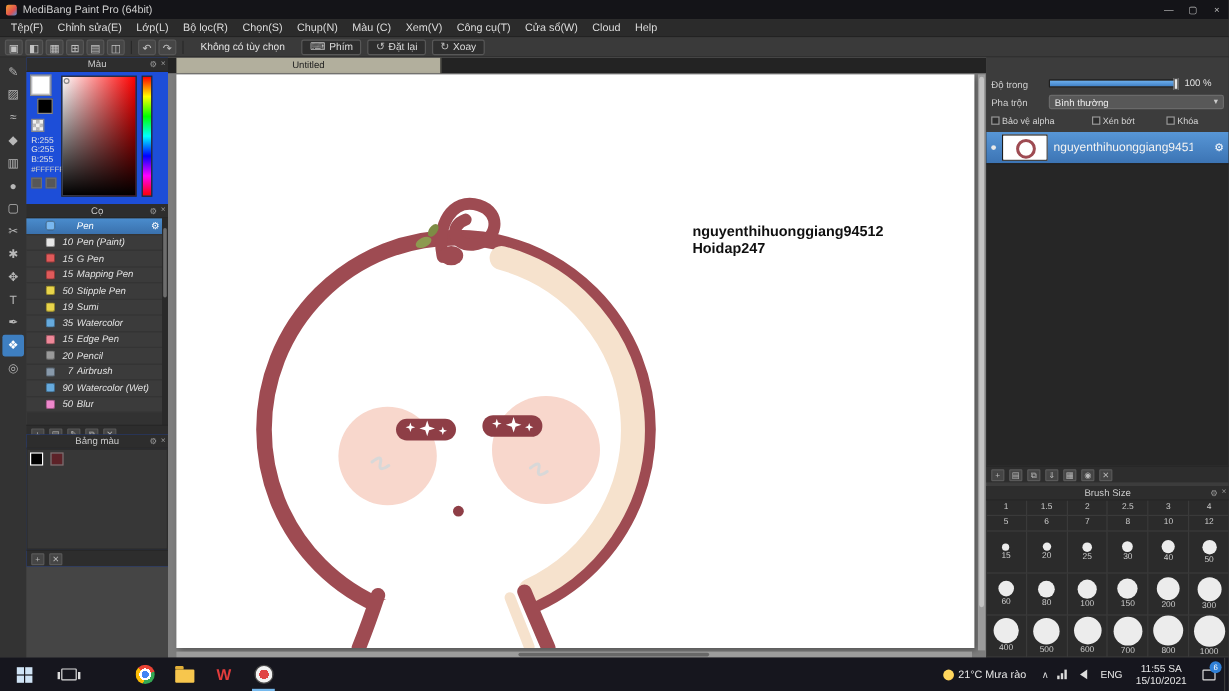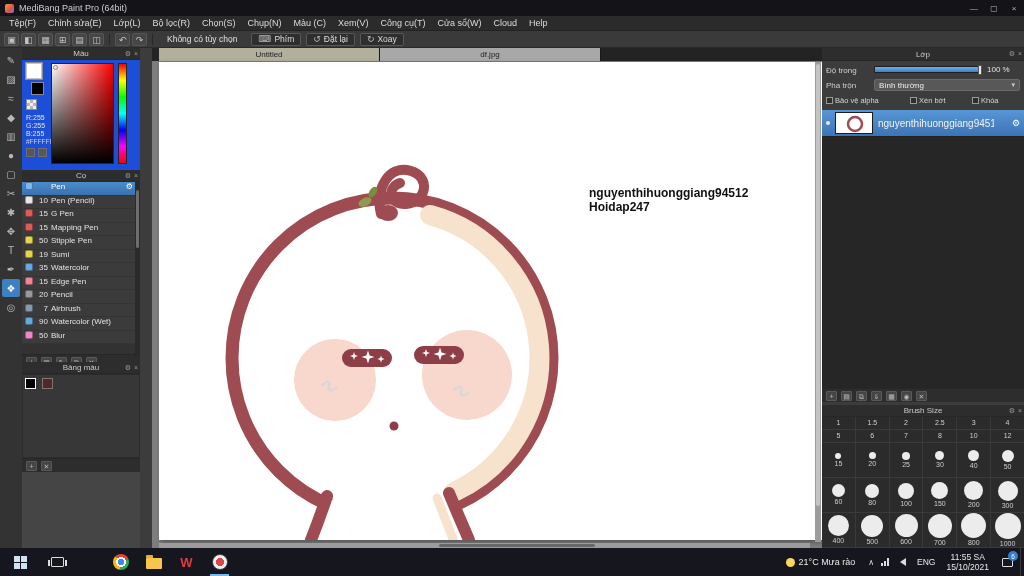--- a/index.html
+++ b/index.html
@@ -24,21 +24,21 @@
   .tb-btn .g{font-size:9px;color:#bbb;}
 
   
   .main{position:absolute;top:48px;left:0;right:0;bottom:28px;display:flex;}
   .toolstrip{width:22px;background:#333;display:flex;flex-direction:column;align-items:center;padding-top:3px;gap:1px;}
   .tool{width:18px;height:18px;display:flex;align-items:center;justify-content:center;color:#b8b8b8;font-size:10px;border-radius:2px;}
   .tool.active{background:#3e7fc1;color:#fff;}
 
   .leftcol{width:118px;background:#454545;position:relative;color:#ddd;}
   .rightcol{width:202px;background:#3c3c3c;position:relative;color:#ddd;}
-  .canvasarea{flex:1;background:#7d7d7d;position:relative;overflow:hidden;margin-left:12px;}
+  .canvasarea{flex:1;background:#7d7d7d;position:relative;overflow:hidden;}
 
   .panel{position:absolute;left:0;right:0;background:#1d4ed8;}
   .phead{height:12px;background:#2d2d2d;display:flex;align-items:center;justify-content:center;font-size:8px;color:#cacaca;position:relative;border-bottom:1px solid #272727;}
   .ph-icos{position:absolute;right:2px;top:0;height:11px;display:flex;align-items:center;gap:3px;color:#979797;font-size:7px;}
 
   
   #p-color{top:0;height:122px;}
   .fg-sw{position:absolute;left:4px;top:15px;width:16px;height:16px;background:#fff;border:1px solid #c5c5c5;outline:1px solid #8a8a8a;}
   .bg-sw{position:absolute;left:9px;top:34px;width:13px;height:13px;background:#000;border:1px solid #8a8a8a;}
   .checker{background:linear-gradient(45deg,#b5b5b5 25%,transparent 25%,transparent 75%,#b5b5b5 75%),linear-gradient(45deg,#b5b5b5 25%,#efefef 25%,#efefef 75%,#b5b5b5 75%);background-size:6px 6px;background-position:0 0,3px 3px;}
@@ -47,21 +47,21 @@
   .hex{position:absolute;left:4px;top:90px;font-size:6.5px;color:#cfcfcf;}
   .cp-icos{position:absolute;left:4px;top:100px;display:flex;gap:3px;}
   .cp-mini{width:9px;height:9px;background:#575757;border:1px solid #6e6e6e;color:#bbb;font-size:6px;text-align:center;line-height:8px;}
   .grad{position:absolute;left:29px;top:15px;width:63px;height:101px;border:1px solid #252525;background:linear-gradient(to top,#000,rgba(0,0,0,0)),linear-gradient(to right,#fff,#f00);}
   .grad-cur{position:absolute;left:31px;top:17px;width:5px;height:5px;border:1px solid #888;border-radius:50%;}
   .hue{position:absolute;left:96px;top:15px;width:9px;height:101px;border:1px solid #252525;background:linear-gradient(#f00,#ff0,#0f0,#0ff,#00f,#f0f,#f00);}
 
   
   #p-brush{top:122px;height:198px;background:#323232;}
   .brush-list{position:absolute;top:12px;left:0;right:5px;}
-  .brush-row{height:13.5px;display:flex;align-items:flex-start;gap:3px;padding-left:3px;background:#3b3b3b;border-bottom:1px solid #343434;font-size:8px;color:#e3e3e3;}
+  .brush-row{height:13.5px;display:flex;align-items:center;gap:3px;padding-left:16px;background:#3b3b3b;border-bottom:1px solid #343434;font-size:8px;color:#e3e3e3;font-style:italic;}
   .brush-row.sel{background:linear-gradient(#4a8ccd,#3a71ad);color:#fff;}
   .b-ico{width:8px;height:8px;border-radius:2px;border:1px solid rgba(0,0,0,.35);}
   .b-size{width:12px;text-align:right;}
   .b-name{white-space:nowrap;overflow:hidden;}
   .b-gear{margin-left:auto;margin-right:2px;font-size:8px;color:#fff;}
   .brush-scroll{position:absolute;top:12px;right:0;width:5px;height:172px;background:#2a2a2a;}
   .brush-scroll .thumb{position:absolute;top:8px;left:1px;width:3px;height:58px;background:#6d6d6d;border-radius:2px;}
   .pfoot{position:absolute;bottom:0;left:0;right:0;height:14px;background:#2d2d2d;display:flex;align-items:center;gap:4px;padding-left:4px;border-top:1px solid #272727;}
   .f-ico{width:11px;height:10px;background:#454545;border:1px solid #595959;color:#b8b8b8;font-size:7px;text-align:center;line-height:9px;border-radius:1px;}
 
@@ -268,21 +268,21 @@
         <div class="brush-list">
           <div class="brush-row sel">
             <span class="b-ico" style="background-color: rgb(121, 184, 240);"></span>
             <span class="b-size"></span>
             <span class="b-name">Pen</span>
             <span class="b-gear">⚙</span>
           </div>
           <div class="brush-row">
             <span class="b-ico" style="background-color: rgb(230, 230, 230);"></span>
             <span class="b-size">10</span>
-            <span class="b-name">Pen (Pencil)</span>
+            <span class="b-name">Pen (Paint)</span>
           </div>
           <div class="brush-row">
             <span class="b-ico" style="background-color: rgb(224, 90, 90);"></span>
             <span class="b-size">15</span>
             <span class="b-name">G Pen</span>
           </div>
           <div class="brush-row">
             <span class="b-ico" style="background-color: rgb(224, 90, 90);"></span>
             <span class="b-size">15</span>
             <span class="b-name">Mapping Pen</span>
@@ -356,21 +356,20 @@
           <span class="f-ico">+</span>
           <span class="f-ico">✕</span>
         </div>
       </div>
 
     </div>
 
     <div class="canvasarea">
       <div class="tabstrip">
         <div class="doc-tab t1">Untitled</div>
-        <div class="doc-tab t2">df.jpg</div>
       </div>
 
       <div class="canvas-white">
         <svg class="drawing" viewBox="0 0 665 478">
 
           <circle cx="233" cy="296" r="160" fill="#ffffff" stroke="#9e4b52" stroke-width="13"></circle>
 
           <path d="M271 153 A148 148 0 0 1 295 430" stroke="#f6e2cd" stroke-width="20" fill="none" stroke-linecap="round"></path>
 
           <path d="M162 438 L295 436 L314 478 L150 478 Z" fill="#ffffff"></path>
@@ -410,27 +409,20 @@
           <div class="thumb"></div>
         </div>
       <div class="hscroll">
           <div class="thumb"></div>
         </div>
     </div>
 
     <div class="rightcol">
 
       <div class="panel" id="p-layer">
-        <div class="phead">
-          <span>Lớp</span>
-          <span class="ph-icos">
-            <span>⚙</span>
-            <span>×</span>
-          </span>
-        </div>
         <span class="lp-label" style="left:4px;top:18px">Độ trong</span>
         <div class="op-track">
             <div class="op-knob"></div>
           </div>
         <span class="op-val">100 %</span>
         <span class="lp-label" style="left:4px;top:33px">Pha trộn</span>
         <div class="blend-sel">
           <span>Bình thường</span>
           <span class="car">▾</span>
         </div>

